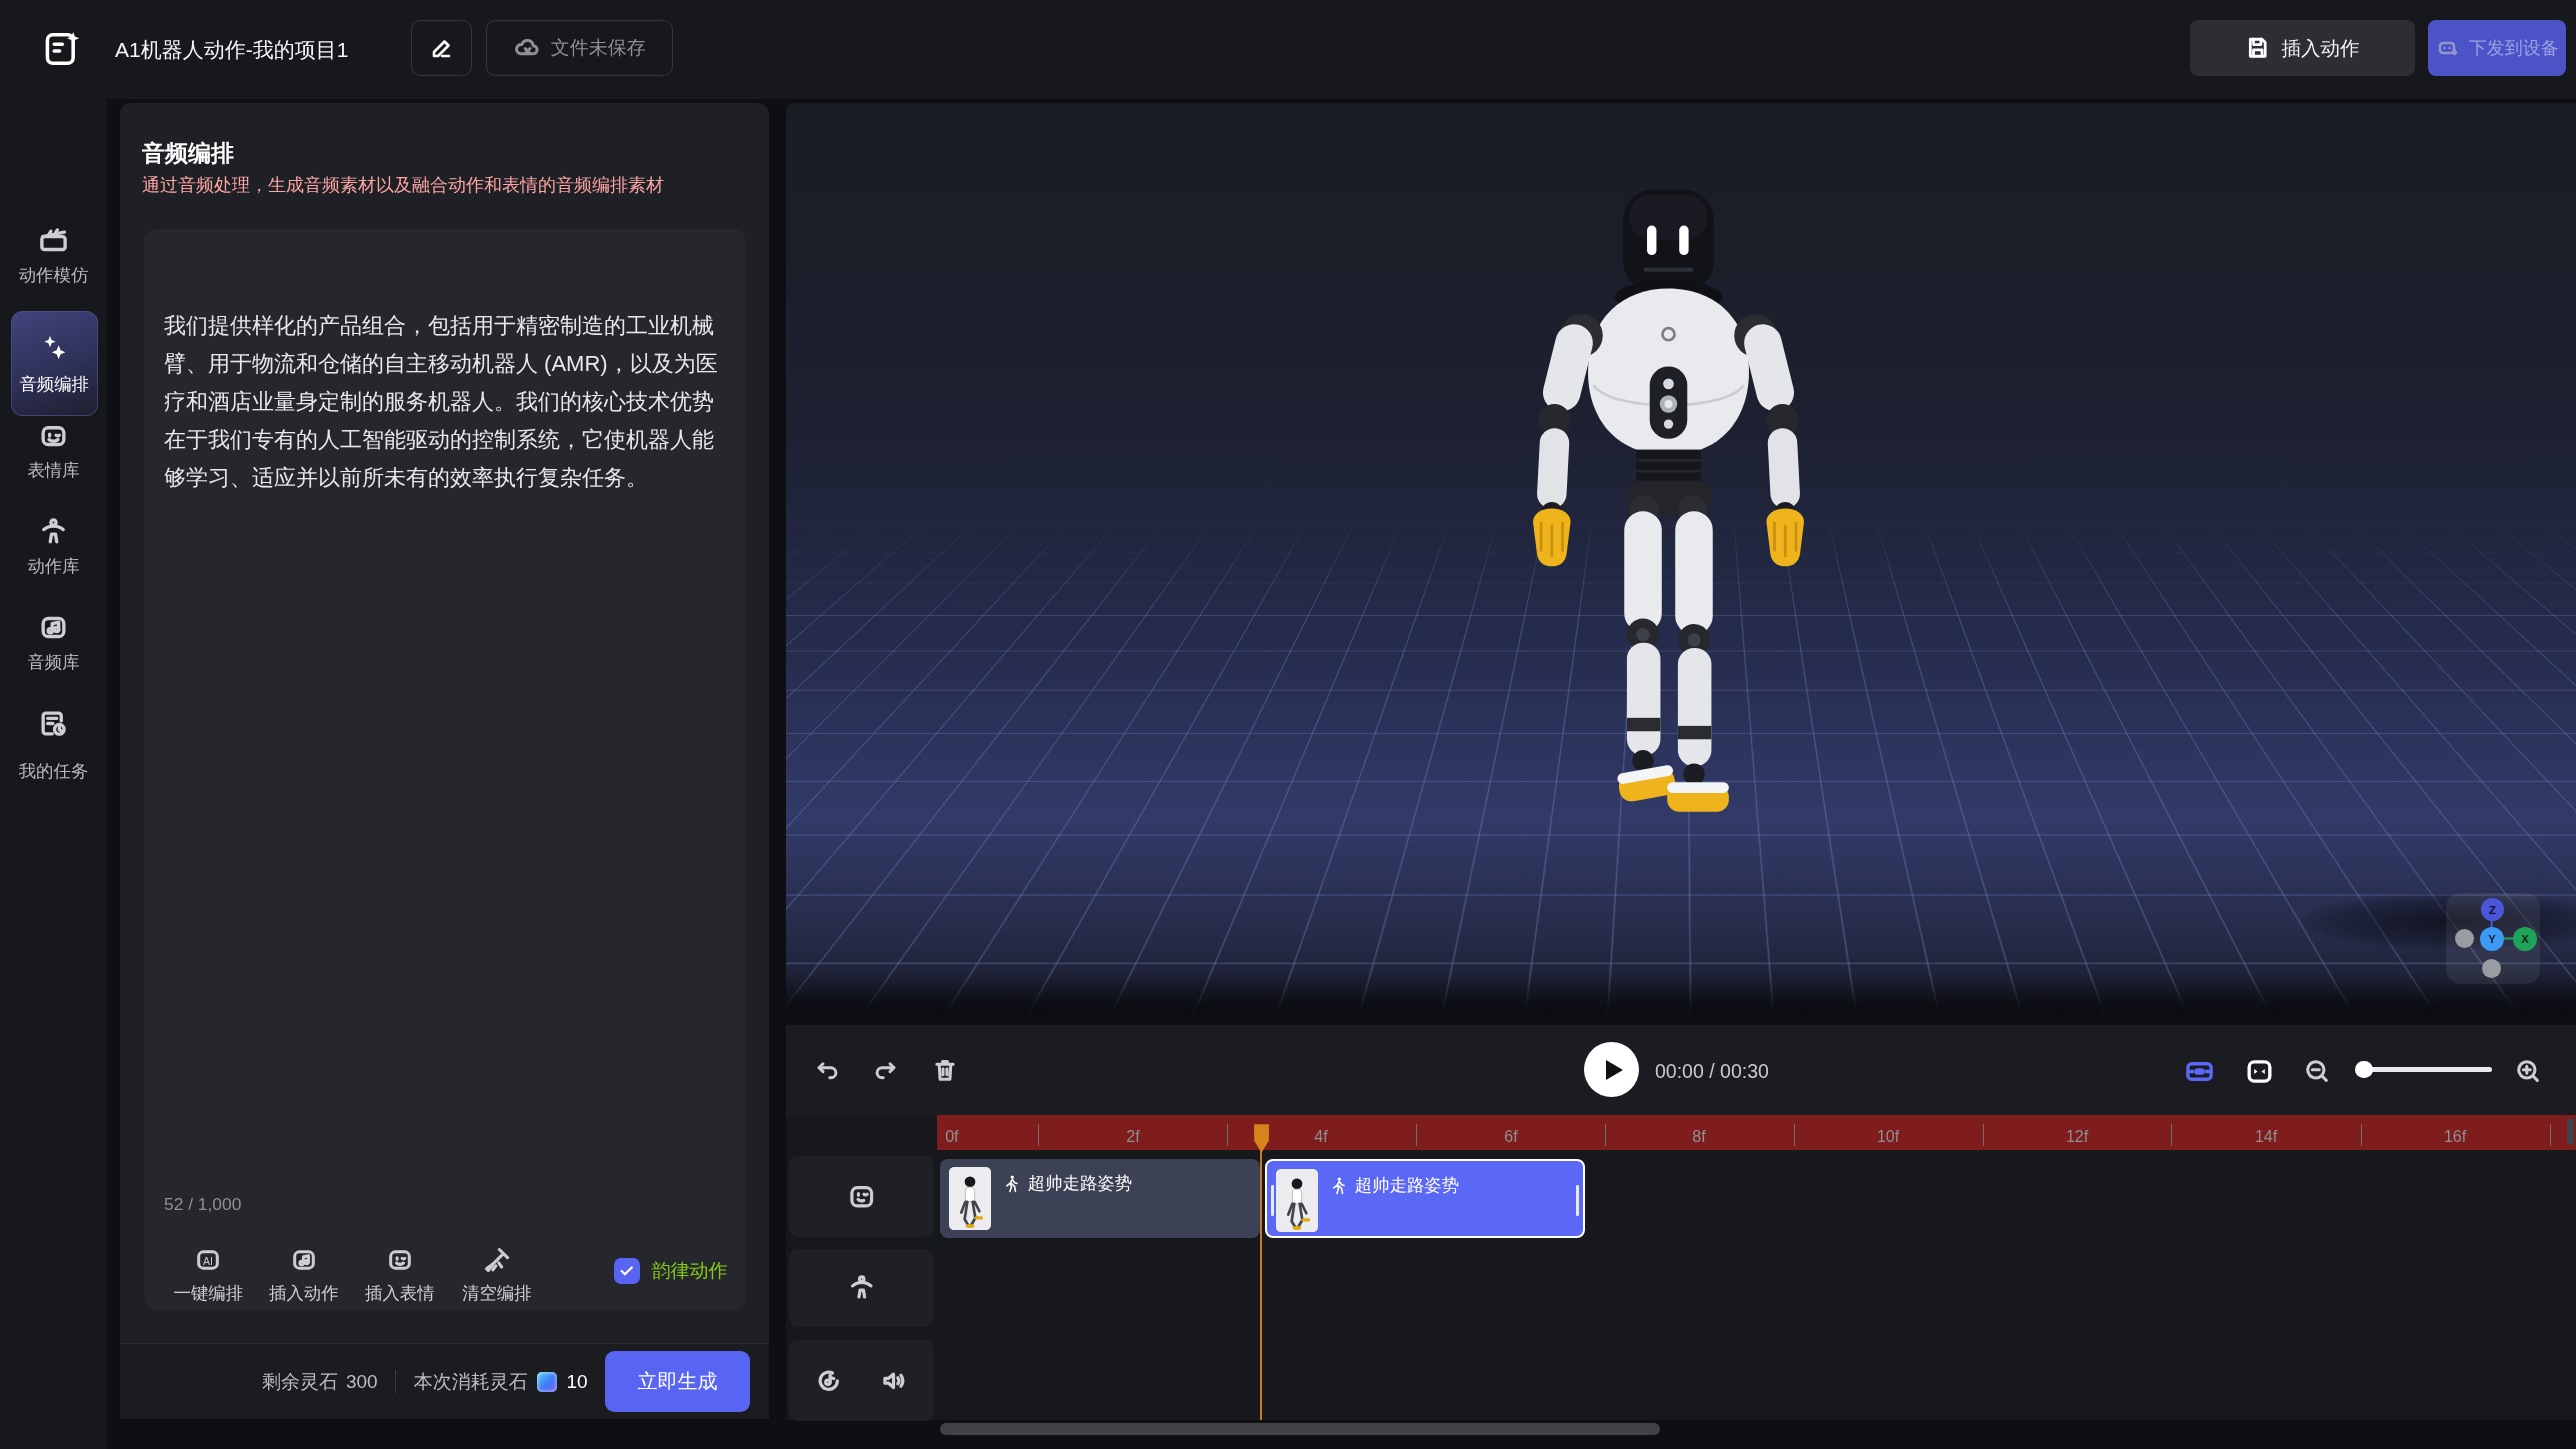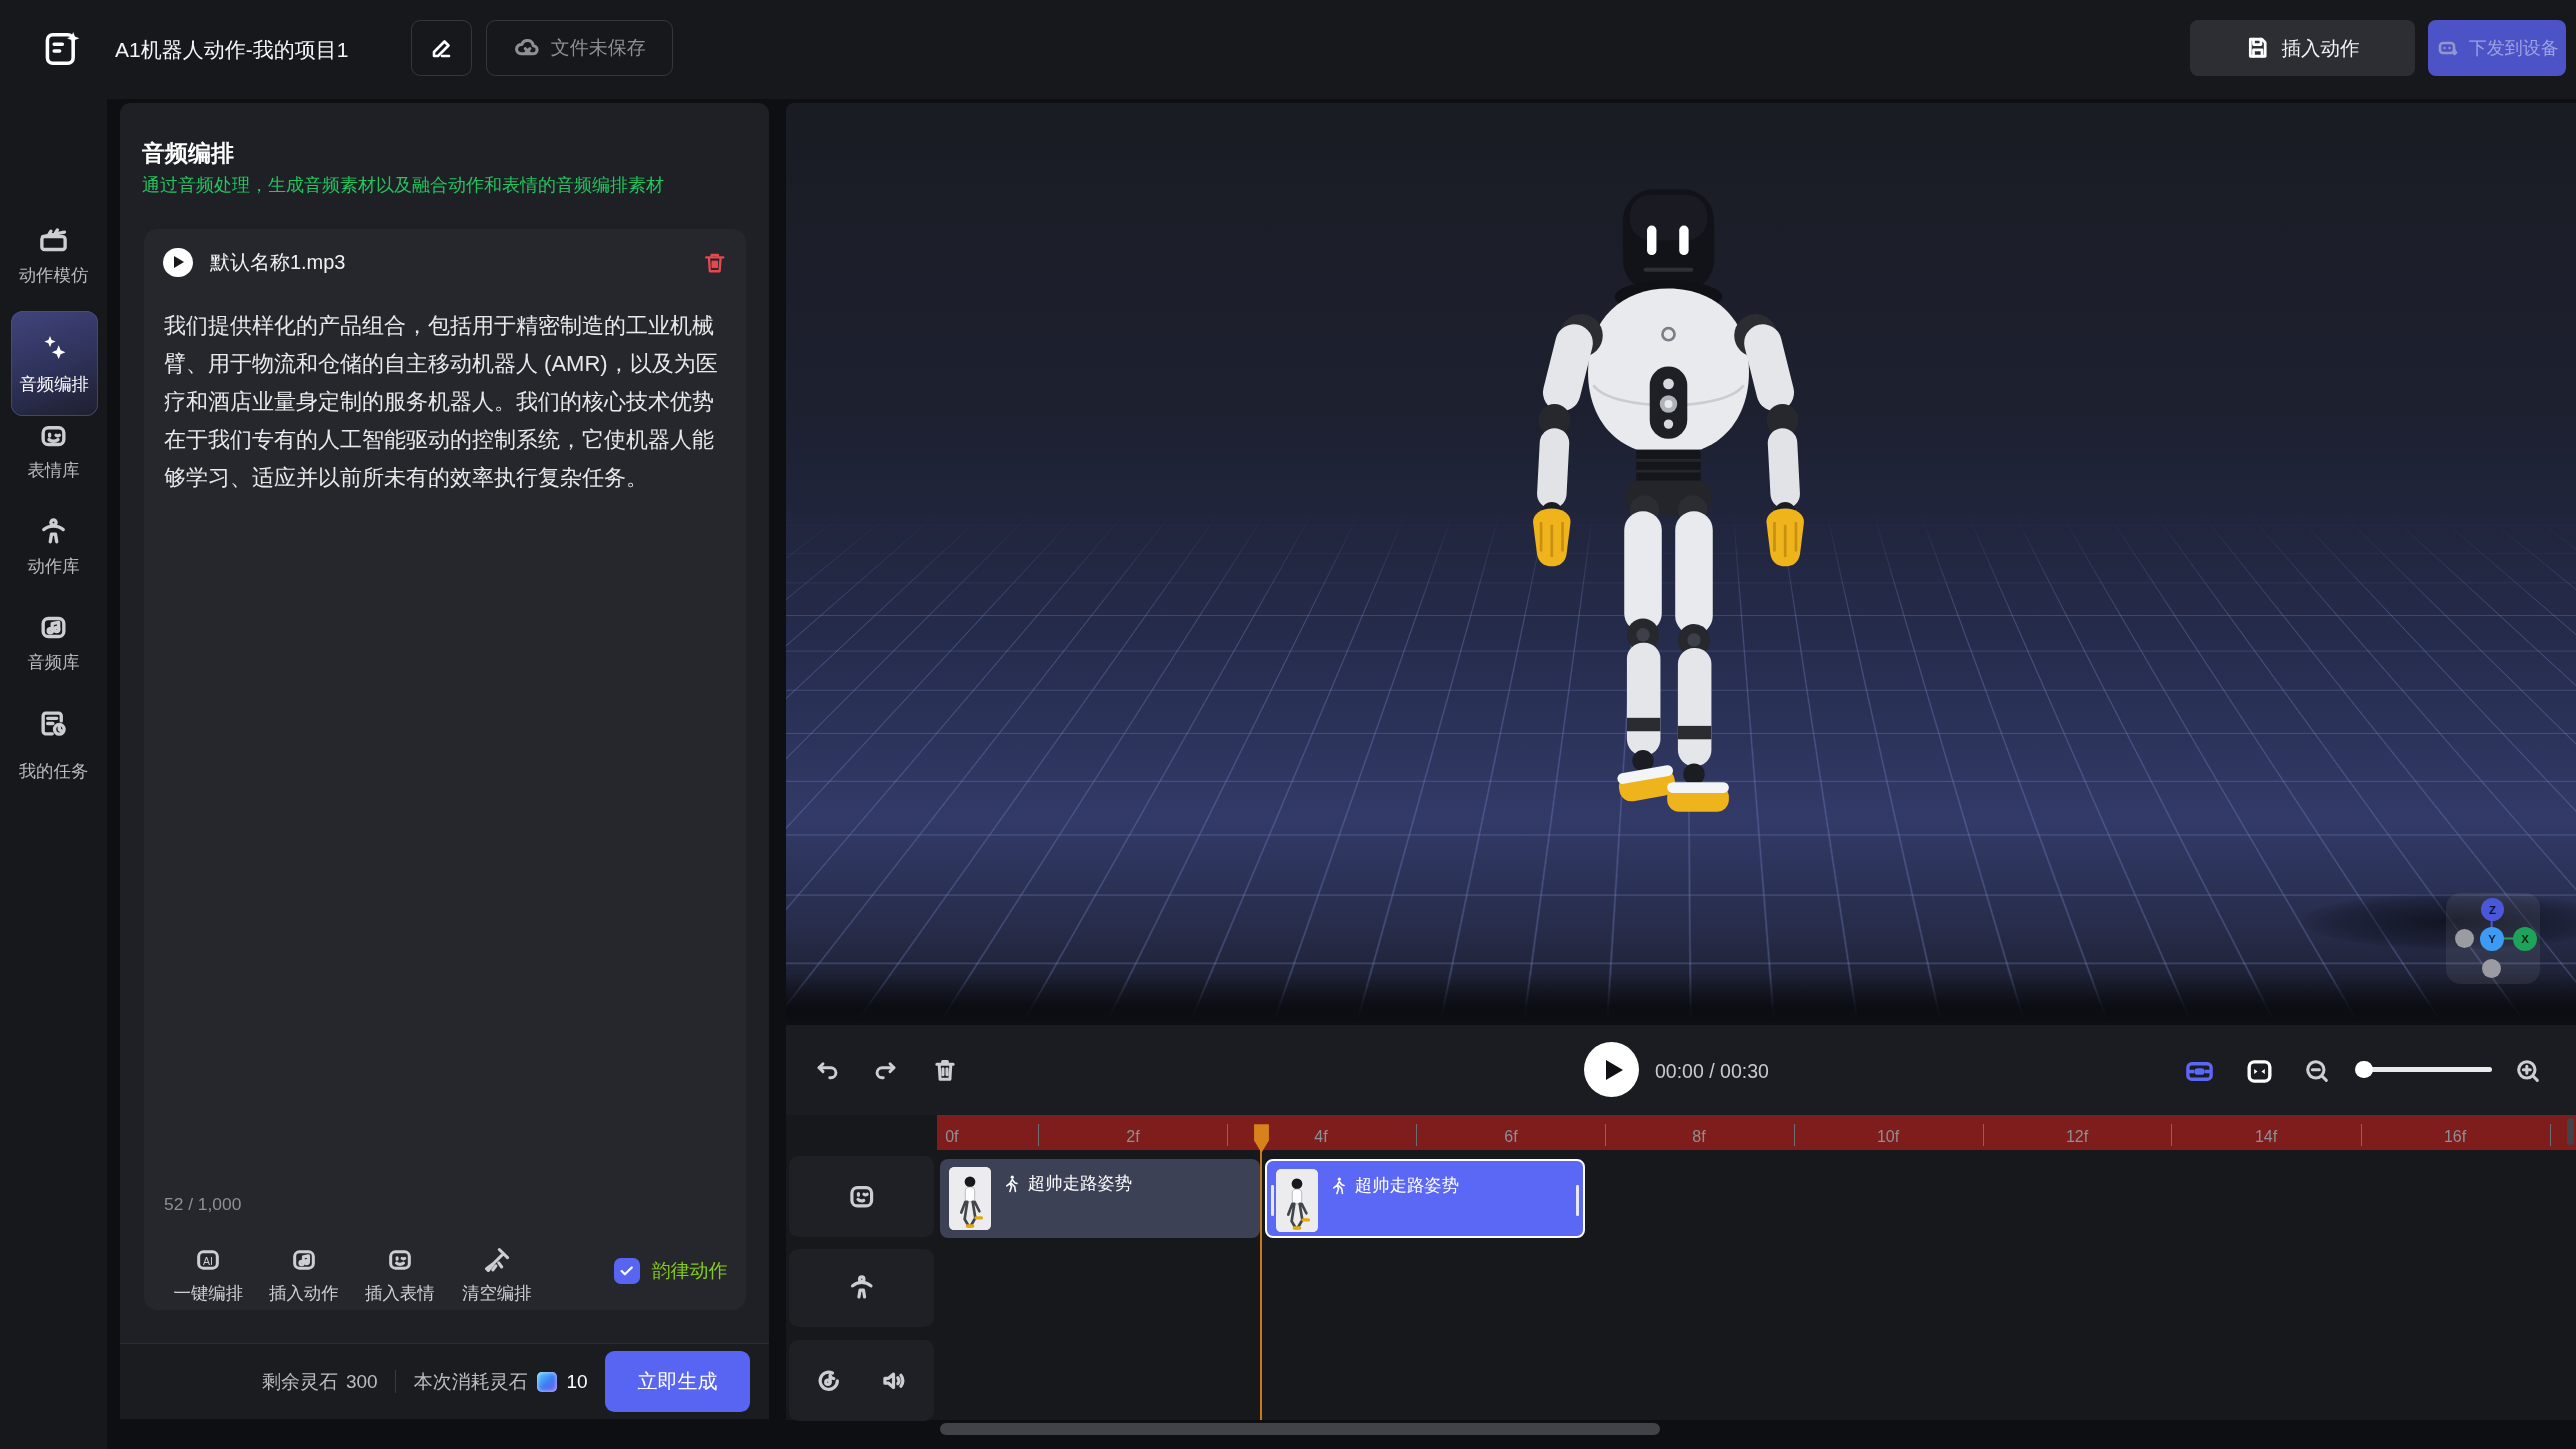--- a/index.html
+++ b/index.html
@@ -24,21 +24,21 @@
   .side-item{width:107px;display:flex;flex-direction:column;align-items:center;gap:6.7px;}
   .side-label{font-size:17.4px;color:#b9bac0;white-space:nowrap;}
   .side-active{left:10.7px;top:212px;width:87px;height:105px;border-radius:12px;
     background:linear-gradient(160deg,#40447c 0%,#2e3158 55%,#26284471 100%);
     box-shadow:inset 0 0 0 0.7px #4c4f8a;
     display:flex;flex-direction:column;align-items:center;justify-content:center;gap:8px;}
   .side-active .side-label{color:#fff;}
   
   .panel{left:120px;top:103px;width:649px;height:1240px;background:#1f2025;border-radius:10.7px 10.7px 0 0;}
   .panel-title{font-size:23px;font-weight:bold;color:#fff;}
-  .panel-sub{font-size:18px;color:#22c55e;}
+  .panel-sub{font-size:18px;color:#fca5a5;}
   .card{left:24px;top:126px;width:602px;height:1081px;background:#26272c;border-radius:13.4px;}
   .mp3-name{font-size:20px;color:#f1f2f4;}
   .script{font-size:22px;line-height:38px;color:#e9e9ec;}
   .counter{font-size:17.4px;color:#8f9096;}
   .act{display:flex;flex-direction:column;align-items:center;gap:6.7px;}
   .act-label{font-size:17.4px;color:#cfd0d5;white-space:nowrap;}
   .checkbox{width:25.5px;height:25.5px;border-radius:6.7px;background:#5865f2;display:flex;align-items:center;justify-content:center;}
   .footerbar{left:120px;top:1343px;width:649px;height:76px;background:#1b1c20;border-top:0.7px solid #2c2d33;display:flex;align-items:center;justify-content:flex-end;gap:17.4px;padding-right:19px;box-sizing:border-box;}
   .foot-text{font-size:19px;color:#bcbdc3;white-space:nowrap;}
   .gem{width:20px;height:20px;background:linear-gradient(135deg,#58d2ff 0%,#3f7bf5 55%,#7a5cf0 100%);border-radius:4.7px;transform:rotate(0deg);box-shadow:inset 0 0 4px rgba(255,255,255,.7);}
@@ -167,29 +167,20 @@
     <div class="side-label">我的任务</div>
   </div>
 </div>
 
 <div class="abs panel">
   <div class="abs panel-title" style="left:22px;top:35px;">音频编排</div>
   <div class="abs panel-sub" style="left:22px;top:70px;width:590px;">通过音频处理，生成音频素材以及融合动作和表情的音频编排素材</div>
 
   <div class="abs card">
 
-    <div class="abs row" style="left:19px;top:17.4px;width:564px;height:32px;">
-      <div style="width:29.5px;height:29.5px;border-radius:50%;background:#fff;display:flex;align-items:center;justify-content:center;flex:0 0 auto;">
-        <div style="width:0;height:0;border-left:10px solid #17181c;border-top:6px solid transparent;border-bottom:6px solid transparent;margin-left:2.7px;"></div>
-      </div>
-      <div class="mp3-name" style="margin-left:17.4px;flex:1;">默认名称1.mp3</div>
-      <svg class="ic" width="25.5" height="25.5" viewBox="0 0 24 24" style="--c:#e5484d">
-        <path d="M4 7h16M9 7V4.6h6V7M6.5 7l.9 13h9.2l.9-13M10 11v5M12 11v5M14 11v5" stroke="#e5484d" stroke-width="2.2" fill="none" stroke-linecap="round" stroke-linejoin="round"></path>
-      </svg>
-    </div>
 
     <div class="abs" style="left:20px;top:78px;width:567px;">
       <div class="script">我们提供样化的产品组合，包括用于精密制造的工业机械臂、用于物流和仓储的自主移动机器人 (AMR)，以及为医疗和酒店业量身定制的服务机器人。我们的核心技术优势在于我们专有的人工智能驱动的控制系统，它使机器人能够学习、适应并以前所未有的效率执行复杂任务。</div>
     </div>
 
     <div class="abs counter" style="left:20px;top:965px;">52 / 1,000</div>
 
     <div class="abs act" style="left:29.5px;top:1017px;">
       <svg class="ic" width="28" height="28" viewBox="0 0 24 24">
         <rect class="s" x="4" y="5" width="16" height="14" rx="4"></rect>

